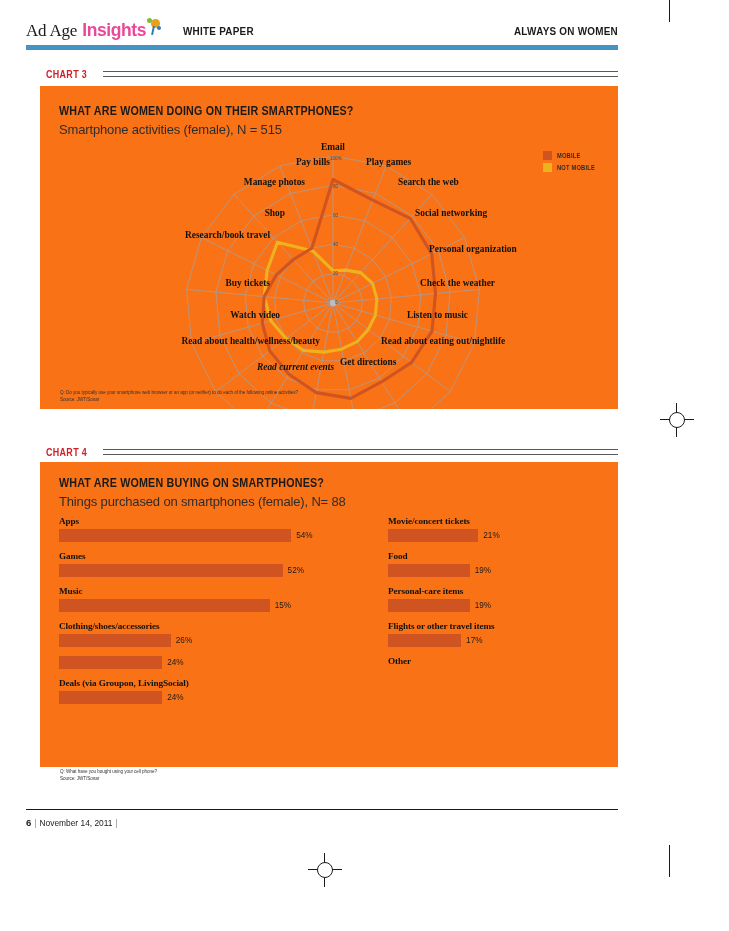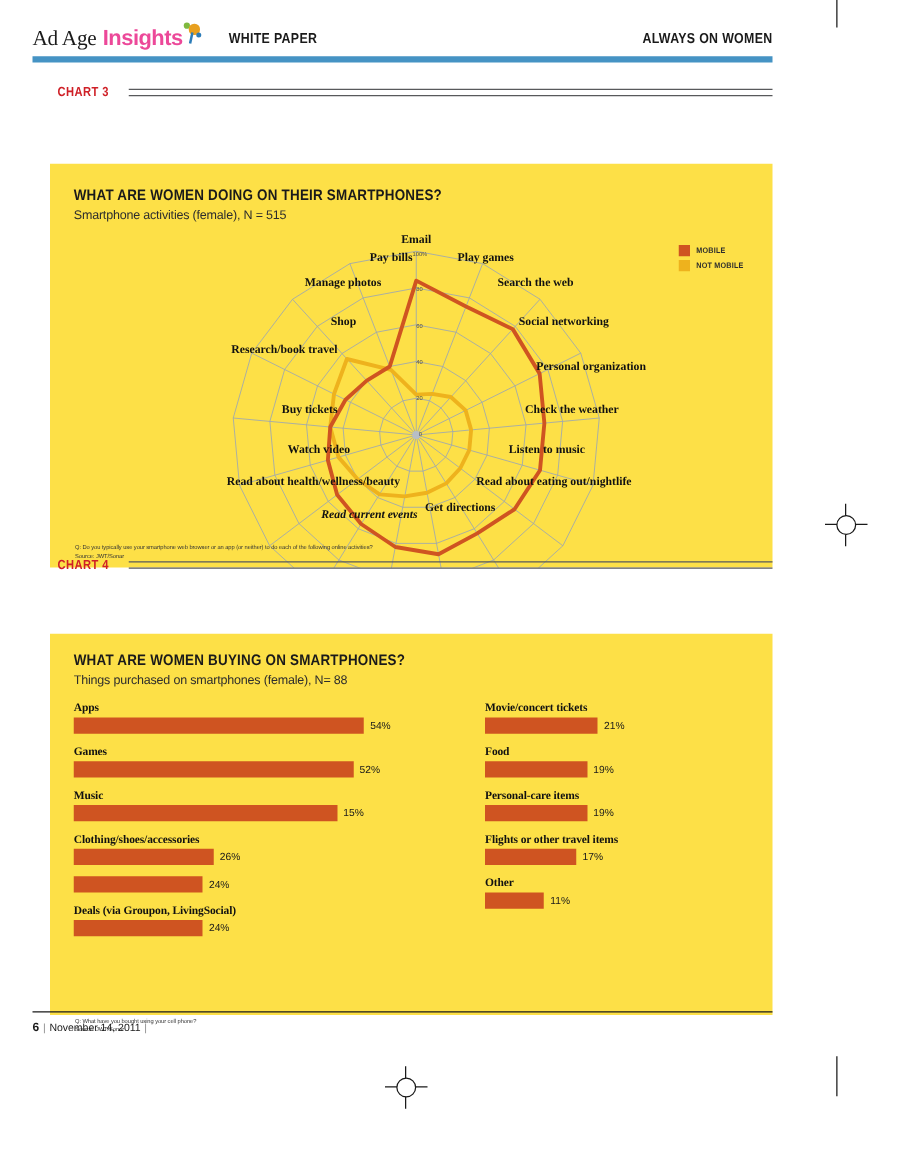--- a/index.html
+++ b/index.html
@@ -31,24 +31,24 @@
   .white-paper{position:absolute;left:157px;top:7px;font-weight:bold;font-size:11.5px;
       letter-spacing:0.3px;color:#1a1a1a;transform:scaleX(.86);transform-origin:left center;}
   .always-on{position:absolute;right:0;top:7px;font-weight:bold;font-size:11.5px;
       letter-spacing:0.3px;color:#1a1a1a;transform:scaleX(.86);transform-origin:right center;}
   .header-rule{position:absolute;left:26px;top:45px;width:592px;height:5px;background:#4593c4;}
 
   
   .chart-label{position:absolute;font-weight:bold;font-size:10.5px;color:#cf2027;
       letter-spacing:0.4px;transform:scaleX(.85);transform-origin:left center;}
   .chart-rule{position:absolute;height:4px;border-top:1.4px solid #58595b;border-bottom:1.4px solid #58595b;}
-  .panel{position:absolute;background:#fde047;margin-top:45px;}
+  .panel{position:absolute;background:#f97316;}
   .panel-title{position:absolute;font-weight:bold;font-size:12.2px;color:#1a1a1a;
       letter-spacing:0.2px;transform:scaleX(.88);transform-origin:left center;}
-  .panel-sub{position:absolute;font-size:10px;color:#2d2d2d;letter-spacing:-0.15px;}
+  .panel-sub{position:absolute;font-size:13px;color:#2d2d2d;letter-spacing:-0.15px;}
   .footnote{position:absolute;font-size:4.6px;line-height:1.55;color:#333;letter-spacing:-0.05px;}
 
   
   .radar-wrap{position:absolute;}
   .radar-label{position:absolute;font-family:"Liberation Serif",serif;font-weight:bold;
       font-size:9.4px;color:#111;white-space:nowrap;line-height:1.15;}
   .radar-label.c{text-align:center;}
   .radar-label.r{text-align:right;}
   .tick{position:absolute;font-size:4.6px;color:#4b4b4b;font-family:"Liberation Sans",sans-serif;}
 
@@ -266,24 +266,20 @@
         </div>
         <div class="bar-item" style="position: relative; margin-bottom: 9px;">
           <div class="bar-name">Flights or other travel items</div>
           <div class="bar-row">
             <div class="bar-fill" style="width: 73.1px; background: rgb(207, 84, 33);"></div>
             <div class="bar-val">17%</div>
           </div>
         </div>
         <div class="bar-item" style="position: relative; margin-bottom: 9px;">
           <div class="bar-name">Other</div>
-          <div class="bar-row">
-            <div class="bar-fill" style="width: 47.3px; background: rgb(207, 84, 33);"></div>
-            <div class="bar-val">11%</div>
-          </div>
         </div>
       </div>
 
     <div class="footnote" style="left:20px;top:306px;">
       <div>Q: What have you bought using your cell phone?</div>
       <div>Source: JWT/Sonar</div>
     </div>
   </div>
 
   <div class="footer-rule"></div>

